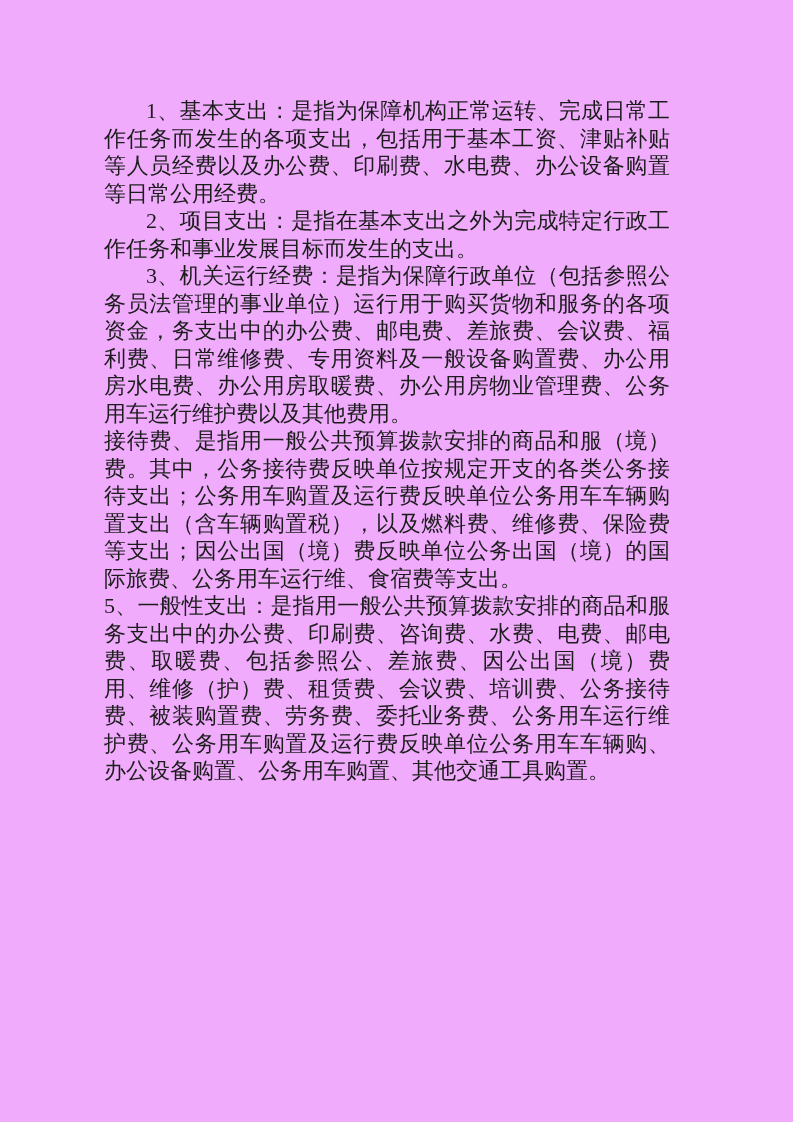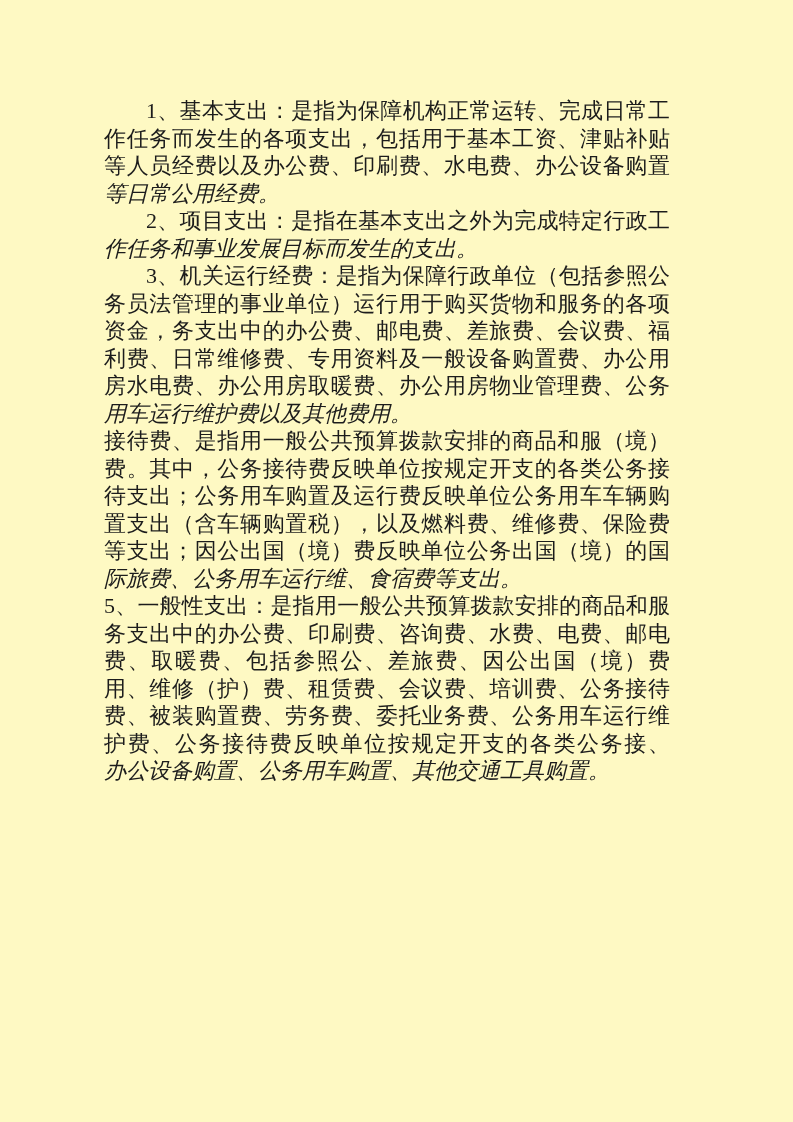--- a/index.html
+++ b/index.html
@@ -34,30 +34,29 @@
   }
   .line {
     text-align: justify;
     text-align-last: justify;
     text-justify: inter-character;
     white-space: normal;
   }
   .line.para-last {
     text-align: right;
     text-align-last: left;
-    font-style: italic;
   }
   .line.indent-first {
     text-indent: 42px;
   }
 </style>
 </head>
 <body>
 
-<div class="page" style="background: #fef9c3;">
+<div class="page" style="background: #f0abfc;">
   <div class="text-block" id="doc-body" style="color: rgb(28, 28, 28);">
       <div class="paragraph">
         <div class="line indent-first">1、基本支出：是指为保障机构正常运转、完成日常工</div>
         <div class="line">作任务而发生的各项支出，包括用于基本工资、津贴补贴</div>
         <div class="line">等人员经费以及办公费、印刷费、水电费、办公设备购置</div>
         <div class="line para-last">等日常公用经费。</div>
       </div>
       <div class="paragraph">
         <div class="line indent-first">2、项目支出：是指在基本支出之外为完成特定行政工</div>
         <div class="line para-last">作任务和事业发展目标而发生的支出。</div>
@@ -77,17 +76,17 @@
         <div class="line">置支出（含车辆购置税），以及燃料费、维修费、保险费</div>
         <div class="line">等支出；因公出国（境）费反映单位公务出国（境）的国</div>
         <div class="line para-last">际旅费、公务用车运行维、食宿费等支出。</div>
       </div>
       <div class="paragraph">
         <div class="line">5、一般性支出：是指用一般公共预算拨款安排的商品和服</div>
         <div class="line">务支出中的办公费、印刷费、咨询费、水费、电费、邮电</div>
         <div class="line">费、取暖费、包括参照公、差旅费、因公出国（境）费</div>
         <div class="line">用、维修（护）费、租赁费、会议费、培训费、公务接待</div>
         <div class="line">费、被装购置费、劳务费、委托业务费、公务用车运行维</div>
-        <div class="line">护费、公务接待费反映单位按规定开支的各类公务接、</div>
+        <div class="line">护费、公务用车购置及运行费反映单位公务用车车辆购、</div>
         <div class="line para-last">办公设备购置、公务用车购置、其他交通工具购置。</div>
       </div>
     </div>
 </div>
 
 </body></html>

